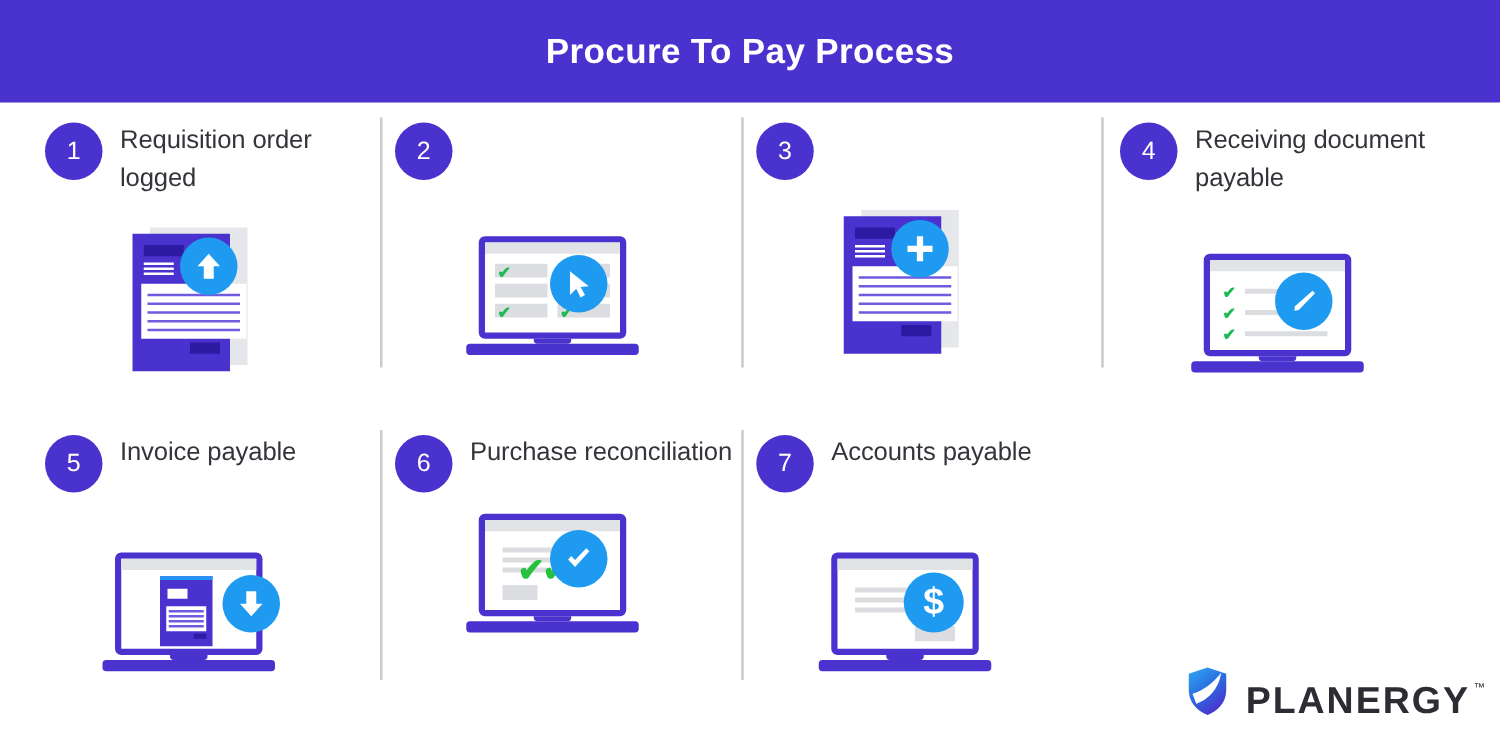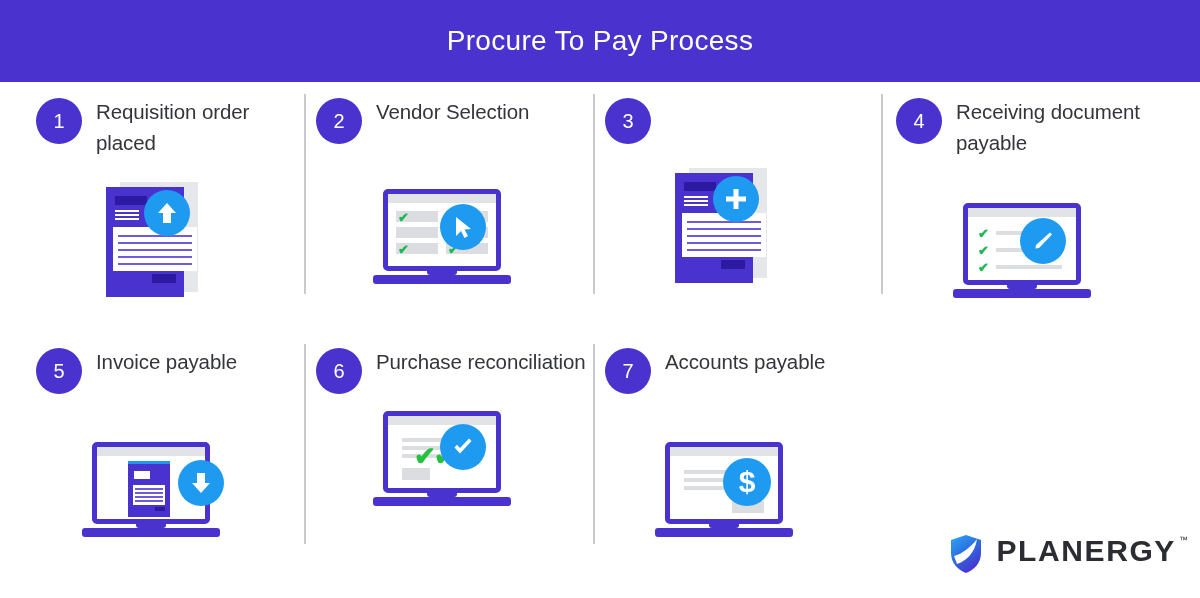--- a/index.html
+++ b/index.html
@@ -21,21 +21,21 @@
     left: 0; top: 0;
     width: 1200px; height: 82px;
     background: #4a32ce;
     display: flex;
     align-items: center;
     justify-content: center;
   }
   .header-title {
     color: #ffffff;
     font-size: 28px;
-    font-weight: normal;
+    font-weight: bold;
     letter-spacing: 0.3px;
   }
 
   
   .steps {
     position: absolute;
     left: 0; top: 82px;
     width: 1200px; height: 456px;
   }
   .step {
@@ -207,21 +207,21 @@
     font-weight: bold;
     line-height: 1;
     font-family: "Liberation Sans", sans-serif;
   }
 
   
   .logo {
     position: absolute;
     right: 24px; bottom: 20px;
     display: flex;
-    align-items: flex-start;
+    align-items: flex-end;
     gap: 14px;
   }
   .logo-text {
     font-size: 30px;
     font-weight: bold;
     letter-spacing: 1.6px;
     color: #2b2d33;
     position: relative;
   }
   .logo-tm {
@@ -247,21 +247,21 @@
     <div class="divider" style="left:304px; top:12px; height:200px;"></div>
     <div class="divider" style="left:593px; top:12px; height:200px;"></div>
     <div class="divider" style="left:881px; top:12px; height:200px;"></div>
 
     <div class="divider" style="left:304px; top:262px; height:200px;"></div>
     <div class="divider" style="left:593px; top:262px; height:200px;"></div>
 
     <div class="step" style="left:36px; top:14px;">
       <div class="step-head">
         <div class="badge">1</div>
-        <div class="step-label">Requisition order placed</div>
+        <div class="step-label">Requisition order logged</div>
       </div>
       <div class="art">
         <div class="doc-wrap" style="left:70px; top:10px; width:100px; height:120px;">
           <div class="doc-shadow"></div>
           <div class="doc-body">
             <div class="doc-barTop"></div>
             <div class="doc-mini" style="top:23px;"></div>
             <div class="doc-mini" style="top:27px;"></div>
             <div class="doc-mini" style="top:31px;"></div>
             <div class="doc-white">
@@ -278,21 +278,20 @@
           <svg width="22" height="24" viewBox="0 0 22 24" aria-hidden="true">
             <path d="M11 2 L20 12 L15 12 L15 22 L7 22 L7 12 L2 12 Z" fill="#ffffff"></path>
           </svg>
         </div>
       </div>
     </div>
 
     <div class="step" style="left:316px; top:14px;">
       <div class="step-head">
         <div class="badge">2</div>
-        <div class="step-label">Vendor Selection</div>
       </div>
       <div class="art" style="margin-top:45px;">
         <div class="laptop" style="left:57px; top:0; width:138px; height:95px;">
           <div class="lt-screen">
             <div class="lt-topbar"></div>
             <div class="cell" style="left:8px; top:17px; width:42px; height:11px;"></div>
             <div class="cell" style="left:58px; top:17px; width:42px; height:11px;"></div>
             <div class="cell" style="left:8px; top:33px; width:42px; height:11px;"></div>
             <div class="cell" style="left:58px; top:33px; width:42px; height:11px;"></div>
             <div class="cell" style="left:8px; top:49px; width:42px; height:11px;"></div>

